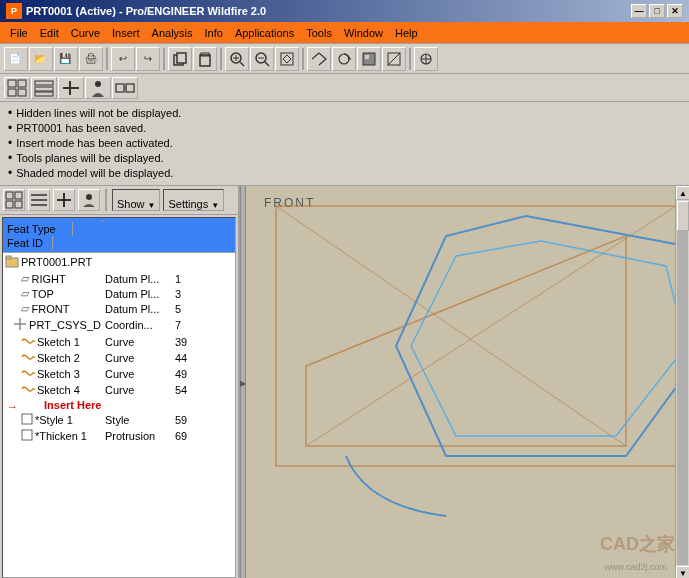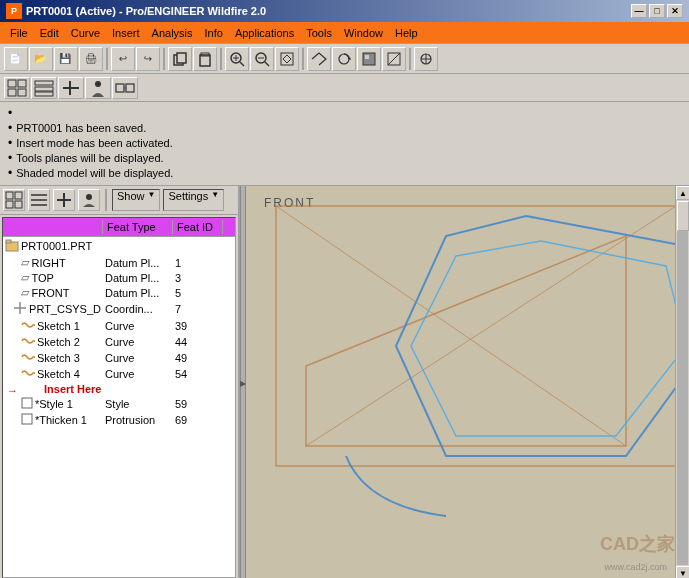--- a/index.html
+++ b/index.html
@@ -119,41 +119,42 @@
       background: #d4d0c8;
       border: 1px outset #fff;
       display: flex; align-items: center; justify-content: center;
       cursor: pointer; font-size: 11px;
     }
     .panel-dropdown {
       height: 22px;
       background: #d4d0c8;
       border: 1px inset #a0a0a0;
       font-size: 11px;
-      display: flex; align-items: flex-start;
+      display: flex; align-items: flex-end;
       padding: 0 4px;
       cursor: pointer;
       gap: 3px;
     }
     .panel-dropdown .arrow { font-size: 8px; }
 
     
     #feature-tree {
       flex: 1;
       overflow-y: auto;
       background: white;
       border: 1px inset #a0a0a0;
       margin: 2px;
     }
     .tree-header {
       display: flex;
-      background: #d946ef;
+      background: #3b82f6;
       border-bottom: 1px solid #a0a0a0;
       font-size: 11px;
       padding: 2px 0;
+      flex-direction: column;
     }
     .tree-header-col {
       padding: 1px 4px;
       border-right: 1px solid #a0a0a0;
       font-weight: normal;
     }
     .tree-col-name { width: 100px; }
     .tree-col-type { width: 70px; }
     .tree-col-id { width: 50px; }
 
@@ -371,20 +372,21 @@
         <rect x="1" y="5" width="8" height="8" fill="none" stroke="#333" stroke-width="1.2"></rect>
         <line x1="9" y1="9" x2="11" y2="9" stroke="#333" stroke-width="1.2"></line>
         <rect x="11" y="5" width="8" height="8" fill="none" stroke="#333" stroke-width="1.2"></rect>
       </svg>
   </div>
 </div>
 
 <div id="info-panel">
   <div class="info-line">
     <span class="bullet">•</span>
+    <span>Hidden lines will not be displayed.</span>
   </div>
   <div class="info-line">
     <span class="bullet">•</span>
     <span>PRT0001 has been saved.</span>
   </div>
   <div class="info-line">
     <span class="bullet">•</span>
     <span>Insert mode has been activated.</span>
   </div>
   <div class="info-line">

